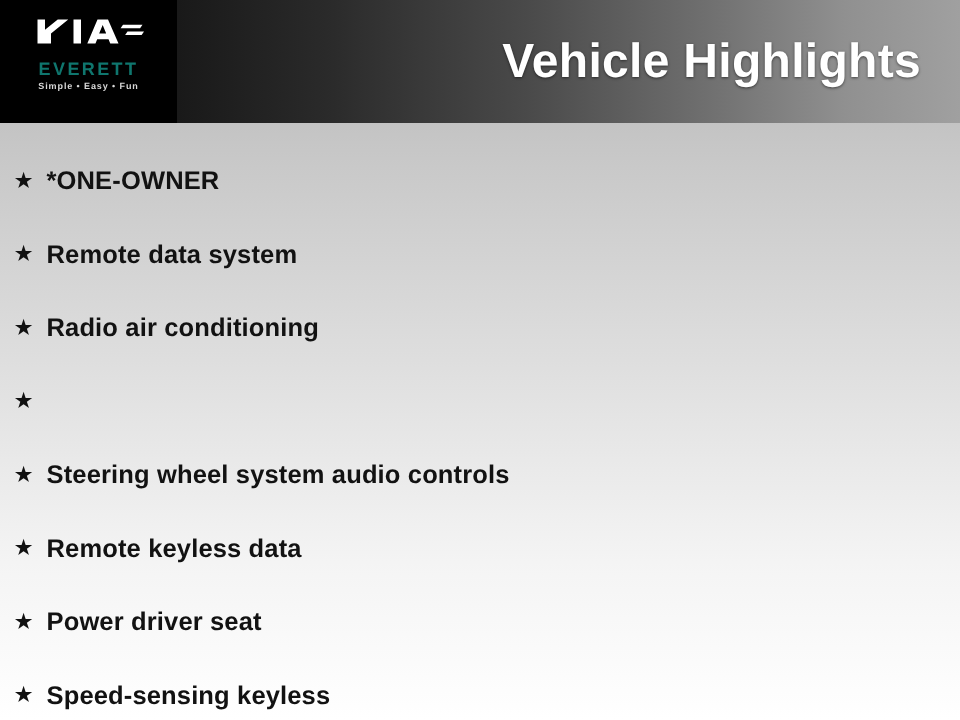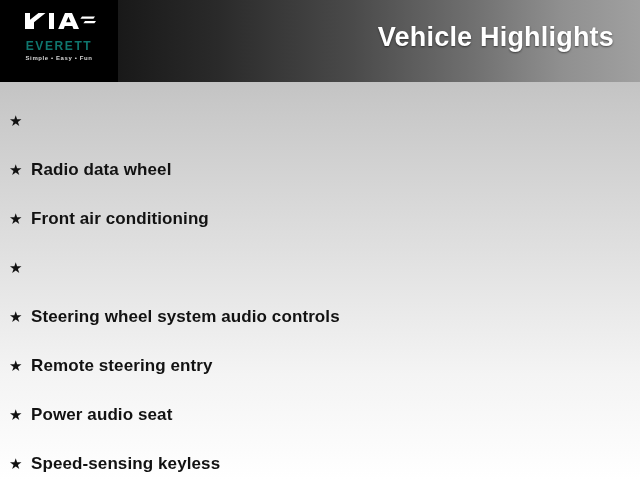--- a/index.html
+++ b/index.html
@@ -62,21 +62,21 @@
     font-weight: bold;
     letter-spacing: 0.6px;
     margin-top: 3px;
     line-height: 1;
   }
   .header-title {
     position: absolute;
     right: 26px;
     top: 22px;
     color: #ffffff;
-    font-size: 27px;
+    font-size: 32px;
     font-weight: bold;
     letter-spacing: 0.2px;
     text-shadow: 0 1px 2px rgba(0,0,0,0.55);
     white-space: nowrap;
   }
 
   
   .highlights {
     position: relative;
     padding: 14px 0 0 0;
@@ -126,49 +126,50 @@
       <div class="dealer-tag">Simple • Easy • Fun</div>
     </div>
 
     <div class="header-title">Vehicle Highlights</div>
   </div>
 
   <ul class="highlights">
 
     <li class="highlight-row">
       <span class="star-icon">★</span>
+      <span class="highlight-text">*ONE-OWNER</span>
     </li>
 
     <li class="highlight-row">
       <span class="star-icon">★</span>
-      <span class="highlight-text">Radio data wheel</span>
+      <span class="highlight-text">Remote data system</span>
     </li>
 
     <li class="highlight-row">
       <span class="star-icon">★</span>
-      <span class="highlight-text">Front air conditioning</span>
+      <span class="highlight-text">Radio air conditioning</span>
     </li>
 
     <li class="highlight-row">
       <span class="star-icon">★</span>
     </li>
 
     <li class="highlight-row">
       <span class="star-icon">★</span>
       <span class="highlight-text">Steering wheel system audio controls</span>
     </li>
 
     <li class="highlight-row">
       <span class="star-icon">★</span>
-      <span class="highlight-text">Remote steering entry</span>
+      <span class="highlight-text">Remote keyless data</span>
     </li>
 
     <li class="highlight-row">
       <span class="star-icon">★</span>
-      <span class="highlight-text">Power audio seat</span>
+      <span class="highlight-text">Power driver seat</span>
     </li>
 
     <li class="highlight-row">
       <span class="star-icon">★</span>
       <span class="highlight-text">Speed-sensing keyless</span>
     </li>
 
   </ul>
 </div>
 

